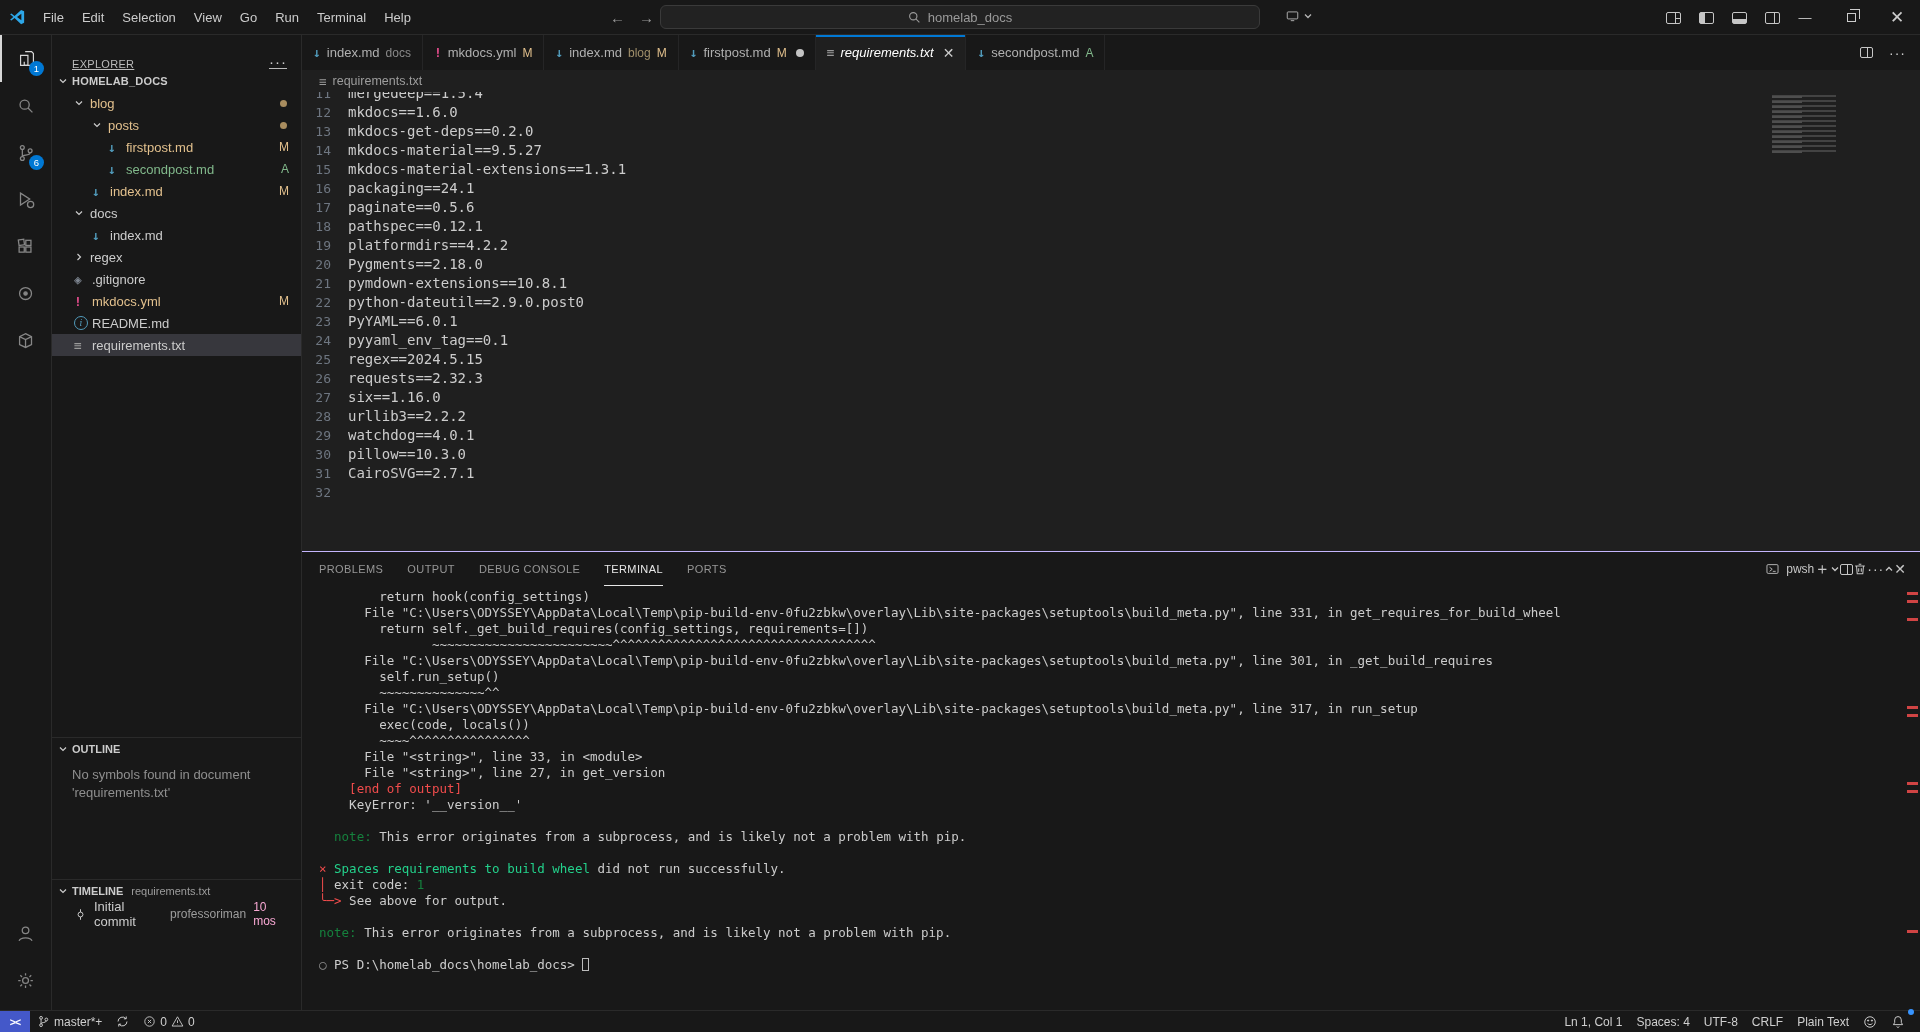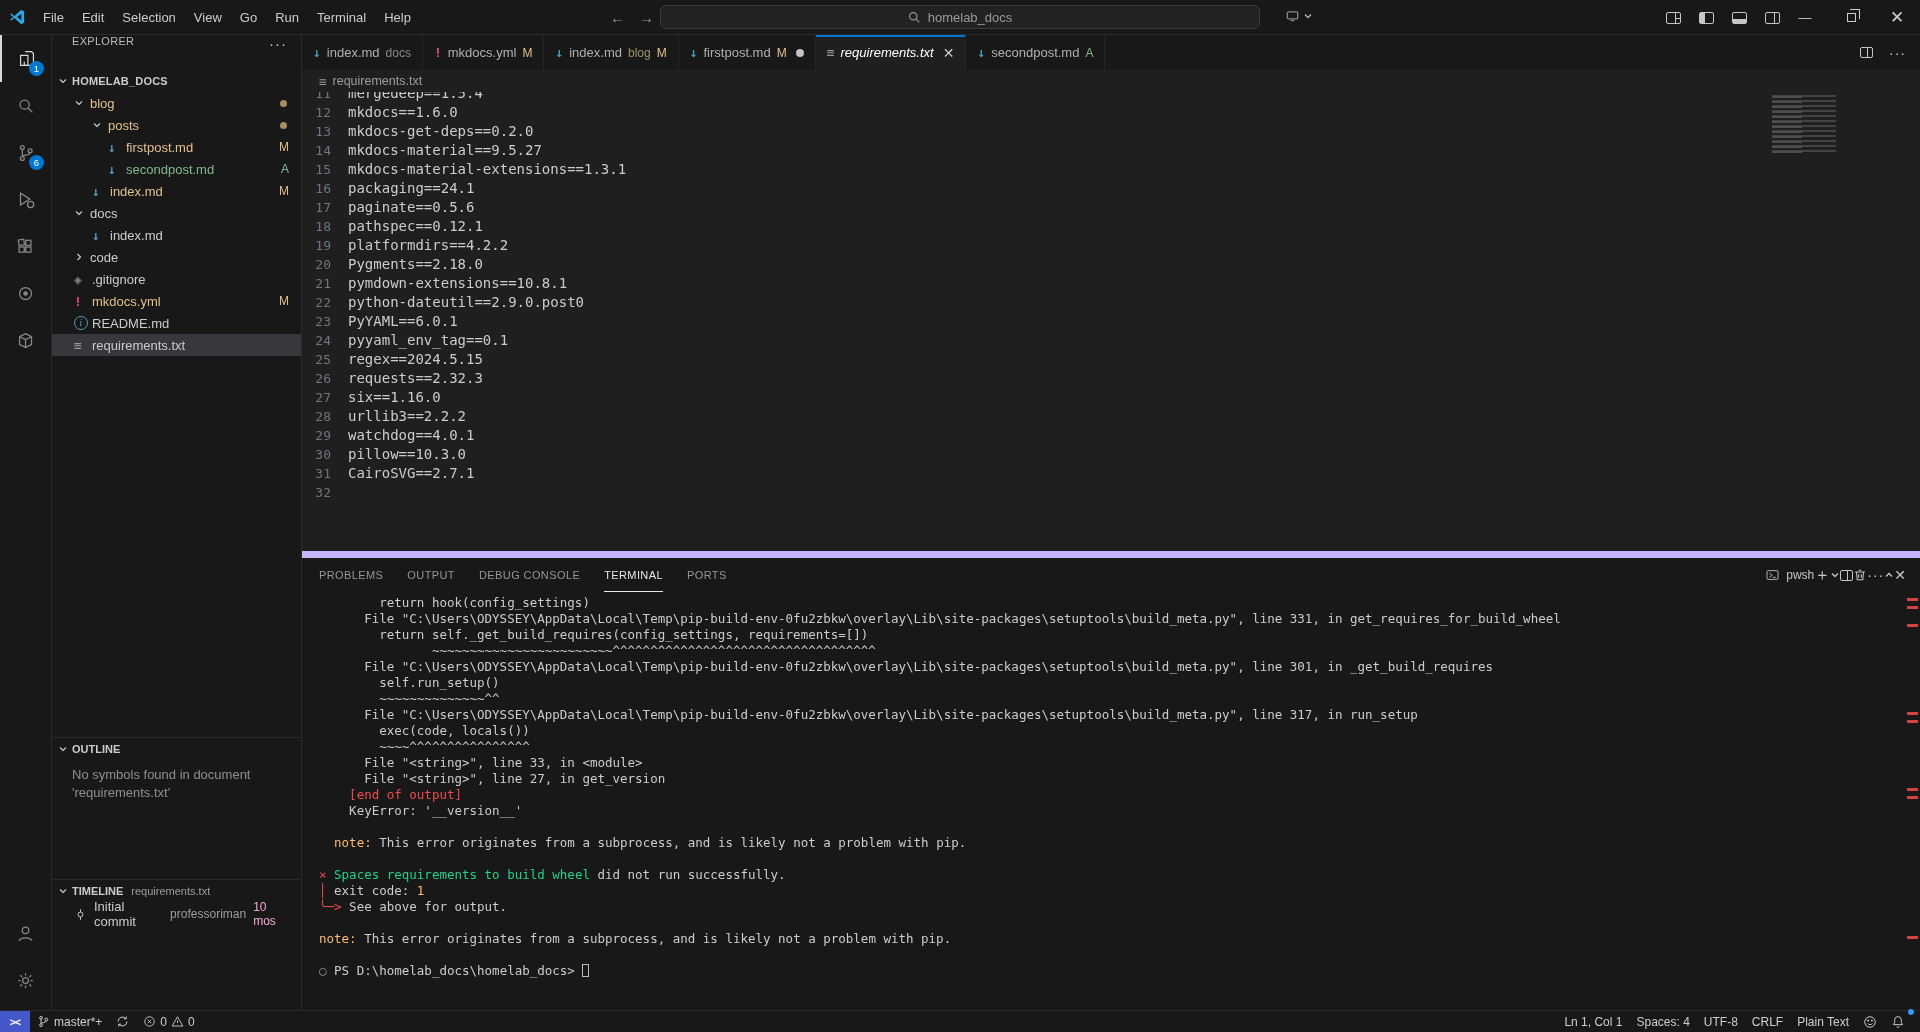--- a/index.html
+++ b/index.html
@@ -33,21 +33,21 @@
 
   
   .activitybar { width:52px; background:#181818; border-right:1px solid #2a2a2a; position:relative; flex:none; }
   .ab-item { height:47px; display:flex; align-items:center; justify-content:center; position:relative; cursor:pointer; }
   .ab-item.active { border-left:2px solid #d7d7d7; }
   .ab-badge { position:absolute; bottom:6px; right:7px; min-width:15px; height:15px; border-radius:8px; background:#0078d4; color:#ffffff; font-size:9.5px; display:flex; align-items:center; justify-content:center; padding:0 3px; }
   .ab-bottom { position:absolute; bottom:6px; left:0; right:0; }
 
   
   .sidebar { width:250px; background:#181818; border-right:1px solid #2a2a2a; position:relative; flex:none; }
-  .sb-header { height:35px; display:flex; align-items:flex-start; padding:0 14px 0 20px; color:#bbbbbb; font-size:11px; letter-spacing:.3px; }
+  .sb-header { height:35px; display:flex; align-items:flex-end; padding:0 14px 0 20px; color:#bbbbbb; font-size:11px; letter-spacing:.3px;text-decoration:underline; }
   .sb-header .more { margin-left:auto; color:#cccccc; font-size:15px; letter-spacing:1px; cursor:pointer; }
   .root-row { height:22px; display:flex; align-items:center; padding-left:6px; font-weight:700; font-size:11px; color:#cccccc; letter-spacing:.2px; cursor:pointer; }
   .root-row .chev { margin-right:4px; }
   .trow { height:22px; display:flex; align-items:center; cursor:pointer; color:#cccccc; }
   .trow.lvl1 { padding-left:22px; }
   .trow.lvl2 { padding-left:40px; }
   .trow.lvl3 { padding-left:56px; }
   .trow.selected { background:#37373d; }
   .chevbox { width:16px; flex:none; display:flex; align-items:center; }
   .ficon { width:18px; flex:none; display:flex; align-items:center; justify-content:flex-start; font-family:"DejaVu Sans Mono", monospace; }
@@ -95,33 +95,33 @@
   .editor-wrap { height:459px; position:relative; overflow:hidden; flex:none; }
   .elines { position:absolute; top:-8px; left:0; right:110px; }
   .eline { display:flex; height:19px; line-height:19px; font-family:"DejaVu Sans Mono", monospace; font-size:14px; }
   .ln { width:46px; flex:none; text-align:right; padding-right:17px; color:#6e7681; font-size:13px; }
   .ct { color:#cccccc; white-space:pre; }
   .minimap { position:absolute; right:64px; top:3px; width:84px; height:62px; opacity:.8; }
   .mm-a { position:absolute; left:0; top:0; width:64px; height:60px; background:repeating-linear-gradient(to bottom,#4d4d4d 0 2px, transparent 2px 5px); }
   .mm-b { position:absolute; left:0; top:1px; width:30px; height:60px; background:repeating-linear-gradient(to bottom,#5a5a5a 0 2px, transparent 2px 5px); }
 
   
-  .panel { height:459px; background:#181818; border-top:7px solid #c4b5fd; display:flex; flex-direction:column; position:relative; flex:none; }
+  .panel { height:459px; background:#181818; border-top:1px solid #c4b5fd; display:flex; flex-direction:column; position:relative; flex:none; }
   .panel-header { height:34px; display:flex; align-items:center; padding:0 14px 0 17px; flex:none; }
   .ptab { height:100%; display:flex; align-items:center; margin-right:24px; font-size:11px; letter-spacing:.4px; color:#969696; border-bottom:1px solid transparent; cursor:pointer; }
   .ptab.active { color:#e7e7e7; border-bottom-color:#e7e7e7; }
   .panel-actions { margin-left:auto; display:flex; align-items:center; color:#c6c6c6; }
   .pwsh-group { display:flex; align-items:center; gap:6px; font-size:12px; }
   .plus { font-size:16px; font-weight:400; }
   .chev { width:10px; height:10px; display:inline-block; }
   .terminal { flex:1; padding:3px 0 0 17px; font-family:"DejaVu Sans Mono", monospace; font-size:12.5px; overflow:hidden; }
   .t-line { height:16px; line-height:16px; white-space:pre; color:#cccccc; min-height:16px; }
   .c-red { color:#f14c4c; }
   .c-green { color:#23d18b; }
-  .c-blue { color:#fdba74; }
+  .c-blue { color:#15803d; }
   .c-dim { color:#8a8a8a; }
   .c-cursor { display:inline-block; width:7px; height:13px; border:1px solid #bbbbbb; vertical-align:-2px; }
   .overview-ruler { position:absolute; right:2px; top:36px; bottom:2px; width:13px; }
   .ov-mark { position:absolute; right:0; width:11px; height:3px; background:#f14c4c; opacity:.85; }
 
   
   .statusbar { height:22px; background:#181818; border-top:1px solid #2a2a2a; display:flex; align-items:center; font-size:12px; color:#cfcfcf; }
   .remote-chip { width:30px; height:100%; background:#4458c9; color:#ffffff; display:flex; align-items:center; justify-content:center; font-size:10.5px; font-weight:700; letter-spacing:-1px; cursor:pointer; }
   .sb-item { height:100%; display:flex; align-items:center; gap:4px; padding:0 7px; cursor:pointer; white-space:nowrap; }
   .sb-right { margin-left:auto; display:flex; align-items:center; height:100%; padding-right:8px; }
@@ -336,21 +336,21 @@
         </div>
 
         <div class="trow lvl1">
 
           <span class="chevbox">
             <svg class="chev" viewBox="0 0 10 10" fill="none" stroke="#cccccc" stroke-width="1.2">
               <polyline points="3.5,2 6.5,5 3.5,8"></polyline>
             </svg>
           </span>
 
-          <span class="tlabel">code</span>
+          <span class="tlabel">regex</span>
 
         </div>
 
         <div class="trow lvl1">
 
           <span class="ficon ico-git"></span>
           <span class="tlabel">.gitignore</span>
 
         </div>
 

